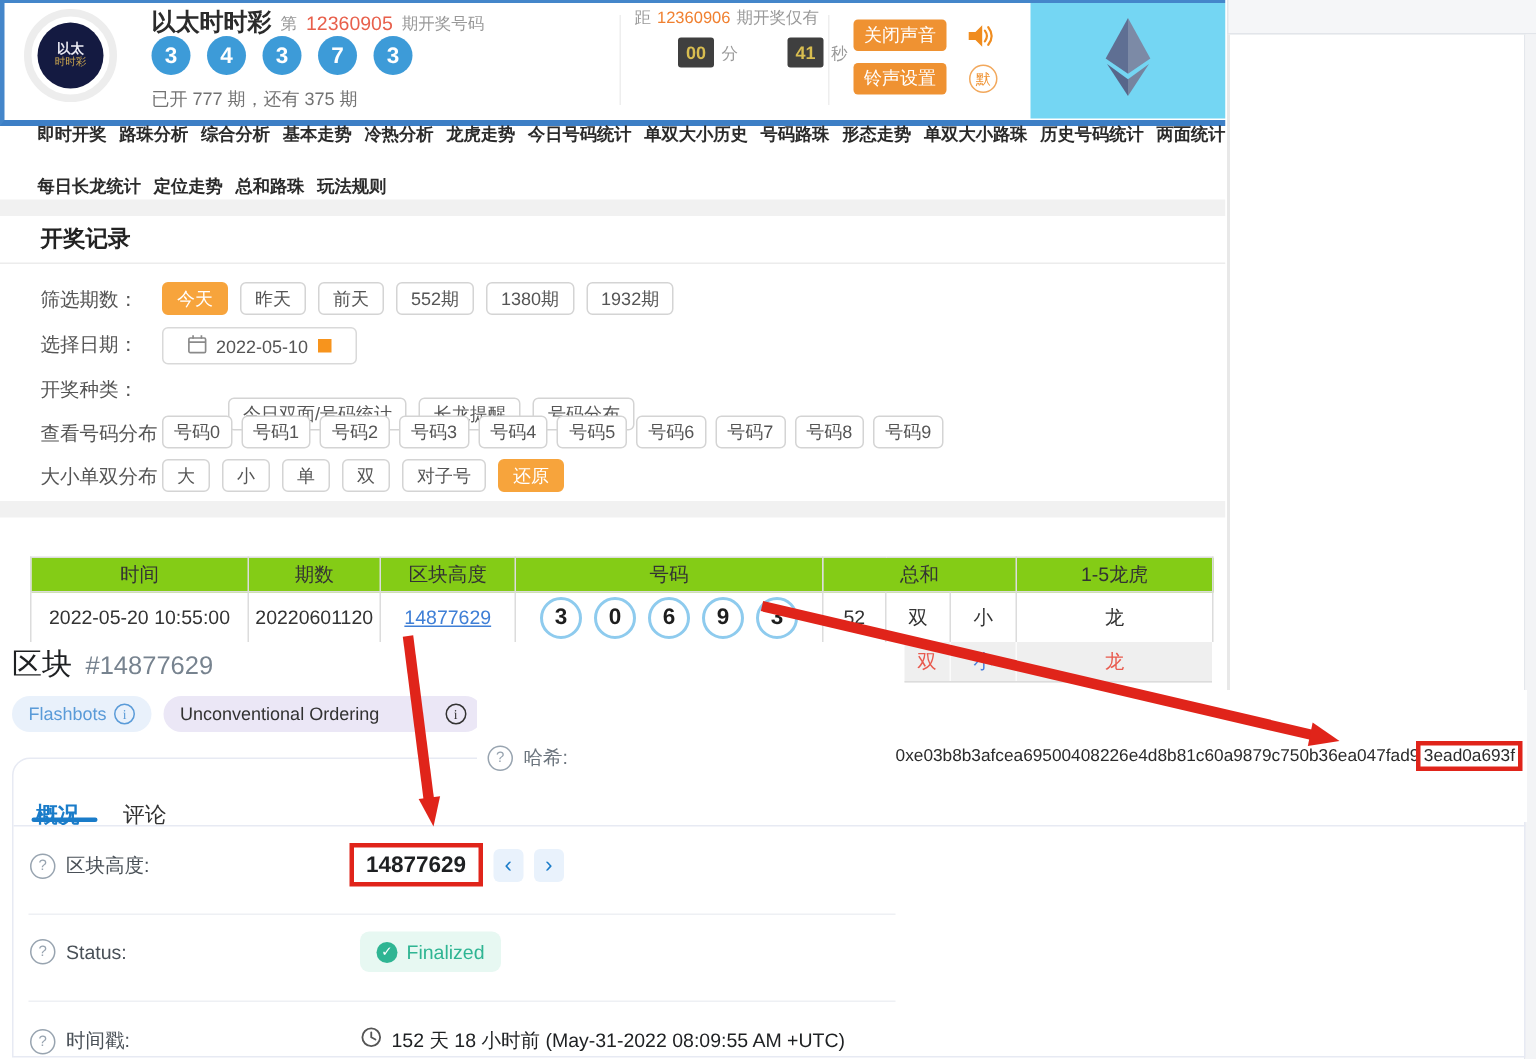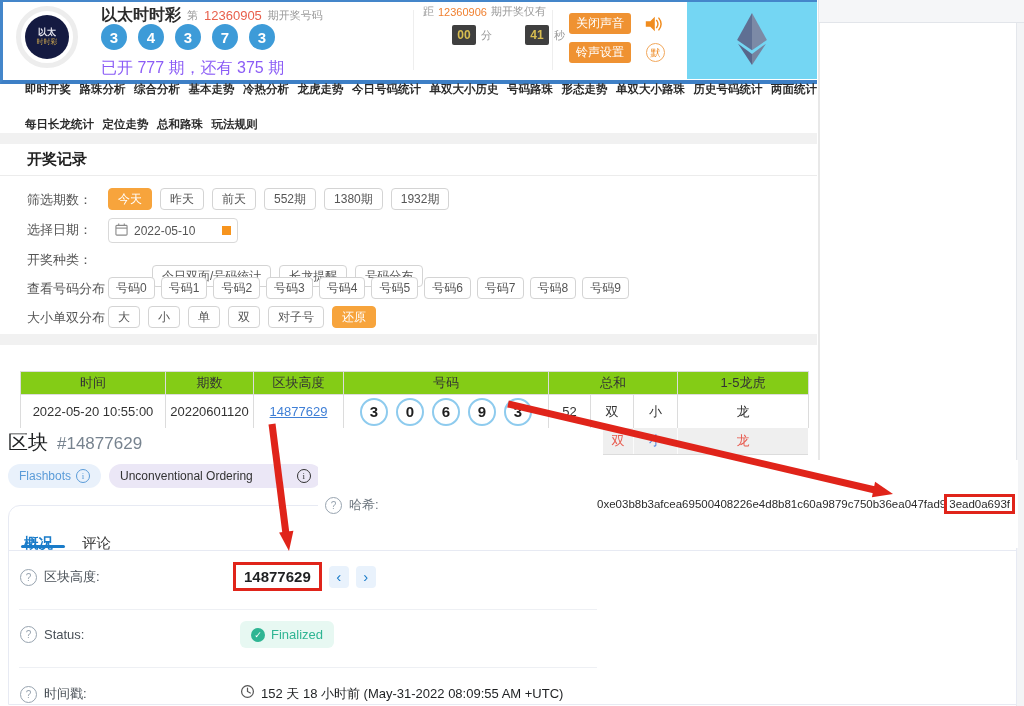--- a/index.html
+++ b/index.html
@@ -27,21 +27,21 @@
   .nav{white-space:nowrap;display:flex;gap:8.5px;font-size:11.5px;font-weight:bold;color:#2b2b2b;}
   .nav span{cursor:pointer;}
   .band{background:#f1f1f1;}
   .flabel{font-size:13px;color:#555;}
   .fbtn{display:inline-flex;align-items:center;justify-content:center;padding:0 9px;height:22px;
     border:1px solid #d4d4d4;border-radius:4px;color:#555;font-size:12px;background:#fff;box-sizing:border-box;}
   .fbtn.sm{padding:0 7px;}
   .fbtn.active{background:#f7a43c;border-color:#f7a43c;color:#fff;}
   .frow{display:flex;gap:8px;}
   .dateinput{width:130px;height:25px;border:1px solid #d9d9d9;border-radius:4px;box-sizing:border-box;
-    display:flex;align-items:center;gap:6px;padding:0 6px;font-size:12px;color:#555;background:#fff;}
+    display:flex;align-items:center;gap:6px;padding:0 16px;font-size:12px;color:#555;background:#fff;}
   .osq{width:9px;height:9px;background:#f7941d;margin-left:auto;}
   .dbtn{display:inline-flex;align-items:center;justify-content:center;padding:0 10px;height:17px;
     border-radius:9px;background:#c2c2c2;color:#fff;font-size:12px;}
   .dbtn.active{background:#696969;}
   
   table.rec{border-collapse:collapse;table-layout:fixed;width:788px;background:#fff;}
   table.rec td,table.rec th{border:1px solid #dcdcdc;text-align:center;font-size:13px;font-weight:normal;color:#333;padding:0;}
   table.rec th{background:#84cc16;height:22px;margin-left:36px;}
   table.rec td{height:33px;}
   .numcirc{width:24px;height:24px;border-radius:50%;background:#fff;border:2px solid #8ecbee;color:#1e1e1e;
@@ -95,21 +95,21 @@
         <span style="font-size:13px;color:#e8604c;">12360905</span>
         <span style="font-size:11px;color:#999;">期开奖号码</span>
       </div>
       <div class="ax flex" style="left:98px;top:22px;gap:11px;">
         <span class="ball">3</span>
         <span class="ball">4</span>
         <span class="ball">3</span>
         <span class="ball">7</span>
         <span class="ball">3</span>
       </div>
-      <div class="ax" style="left:98px;top:56px;font-size:16px;color:#8b5cf6;">已开 777 期，还有 375 期</div>
+      <div class="ax" style="left:98px;top:56px;font-size:12px;color:#737373;">已开 777 期，还有 375 期</div>
 
       <div class="ax" style="left:410px;top:8px;width:1px;height:60px;background:#eee;"></div>
       <div class="ax flex" style="left:420px;top:2px;gap:4px;font-size:11px;">
         <span style="color:#999;">距</span>
         <span style="color:#f08030;">12360906</span>
         <span style="color:#999;">期开奖仅有</span>
       </div>
       <div class="ax flex" style="left:421px;top:23px;gap:5px;">
         <span class="cdbox">00</span>
         <span style="font-size:11px;color:#999;">分</span>

